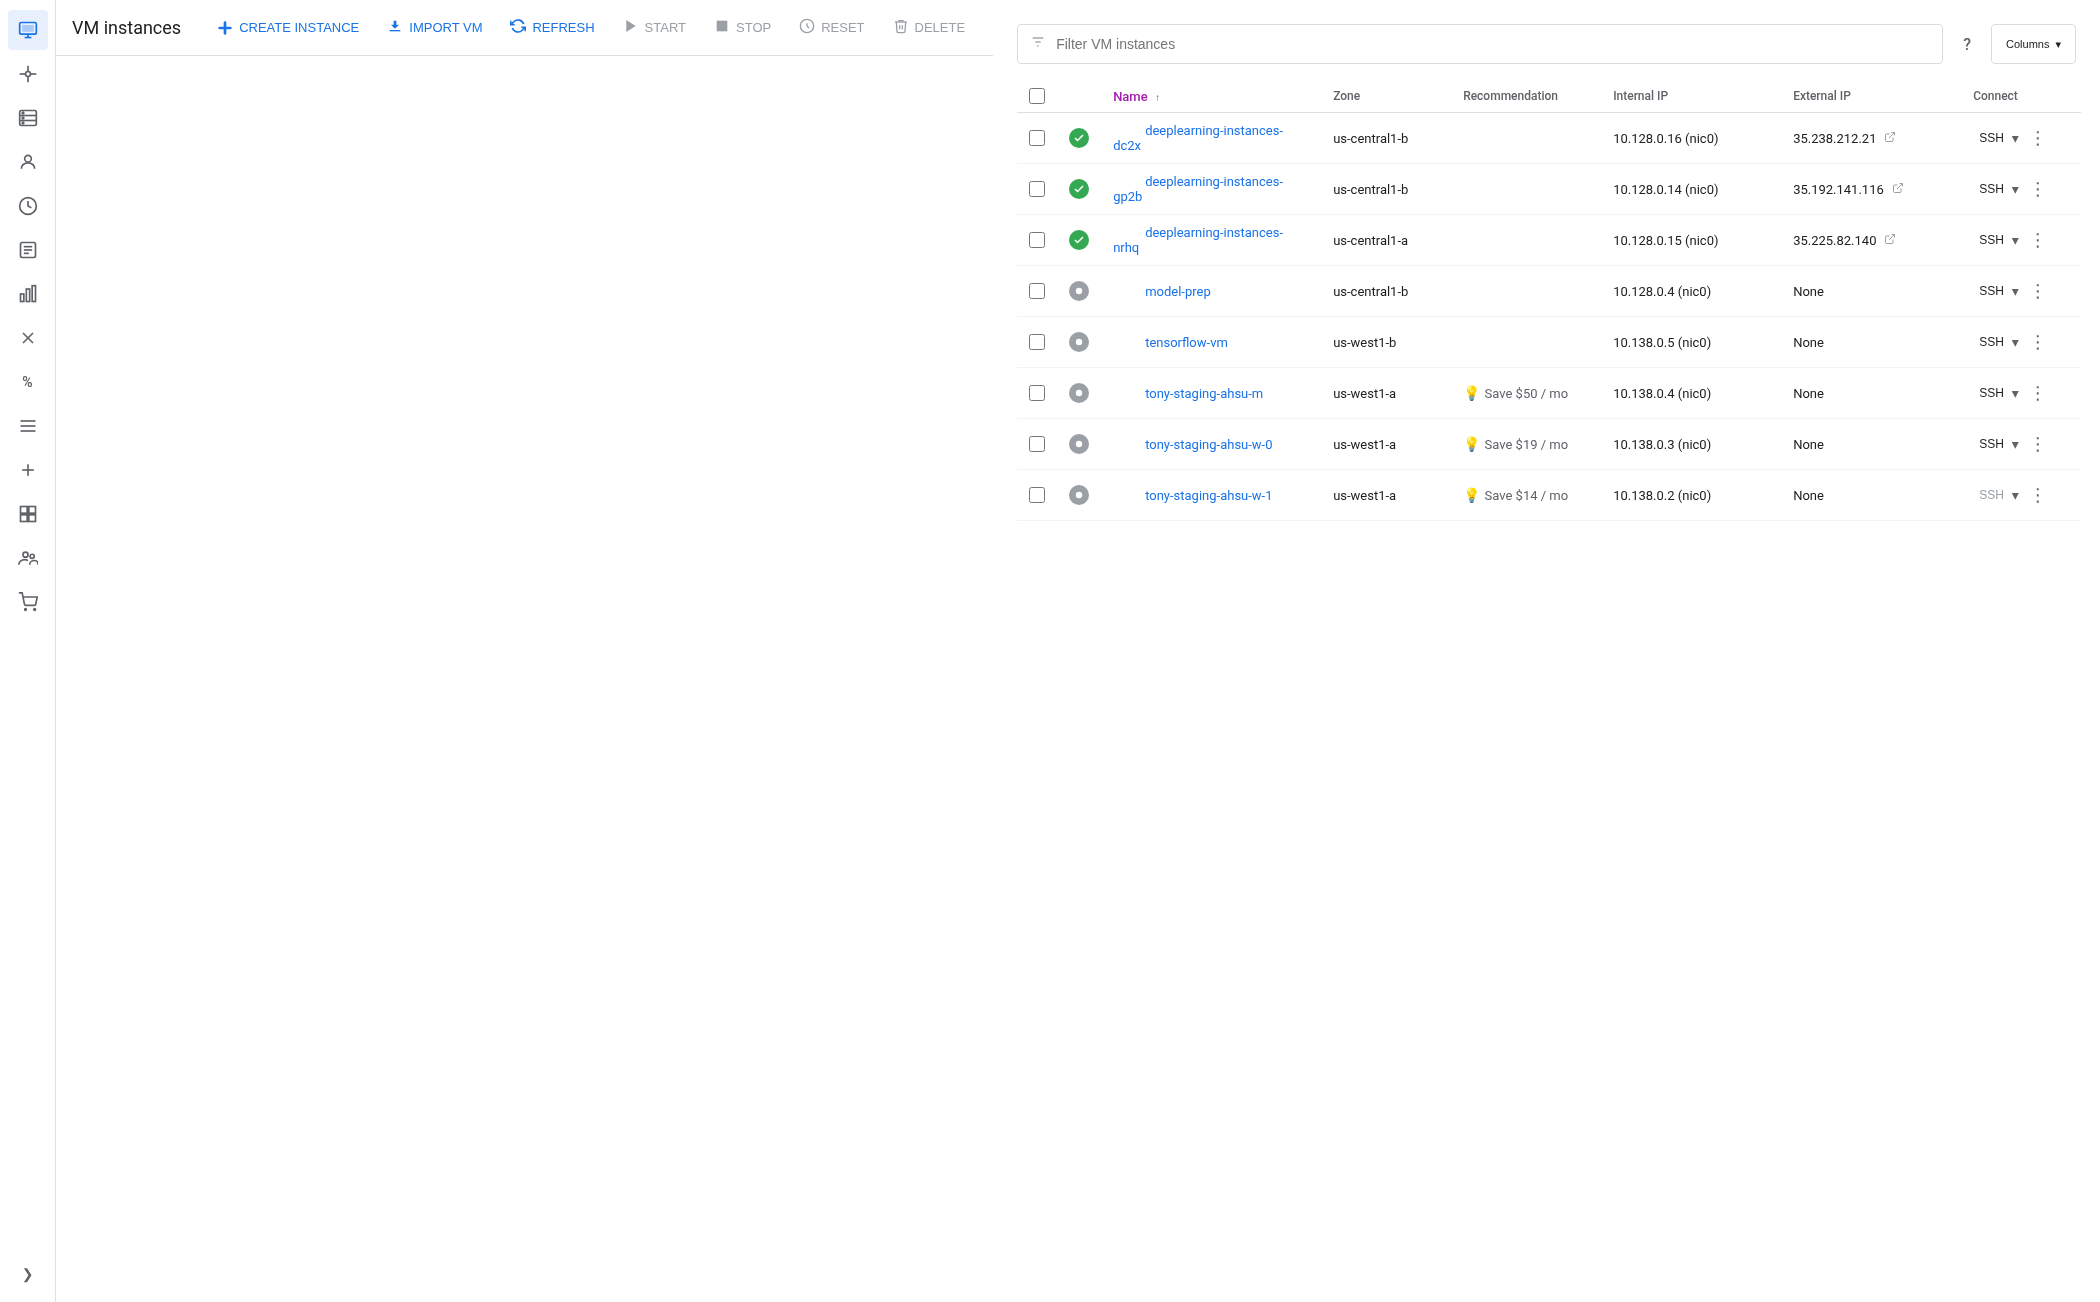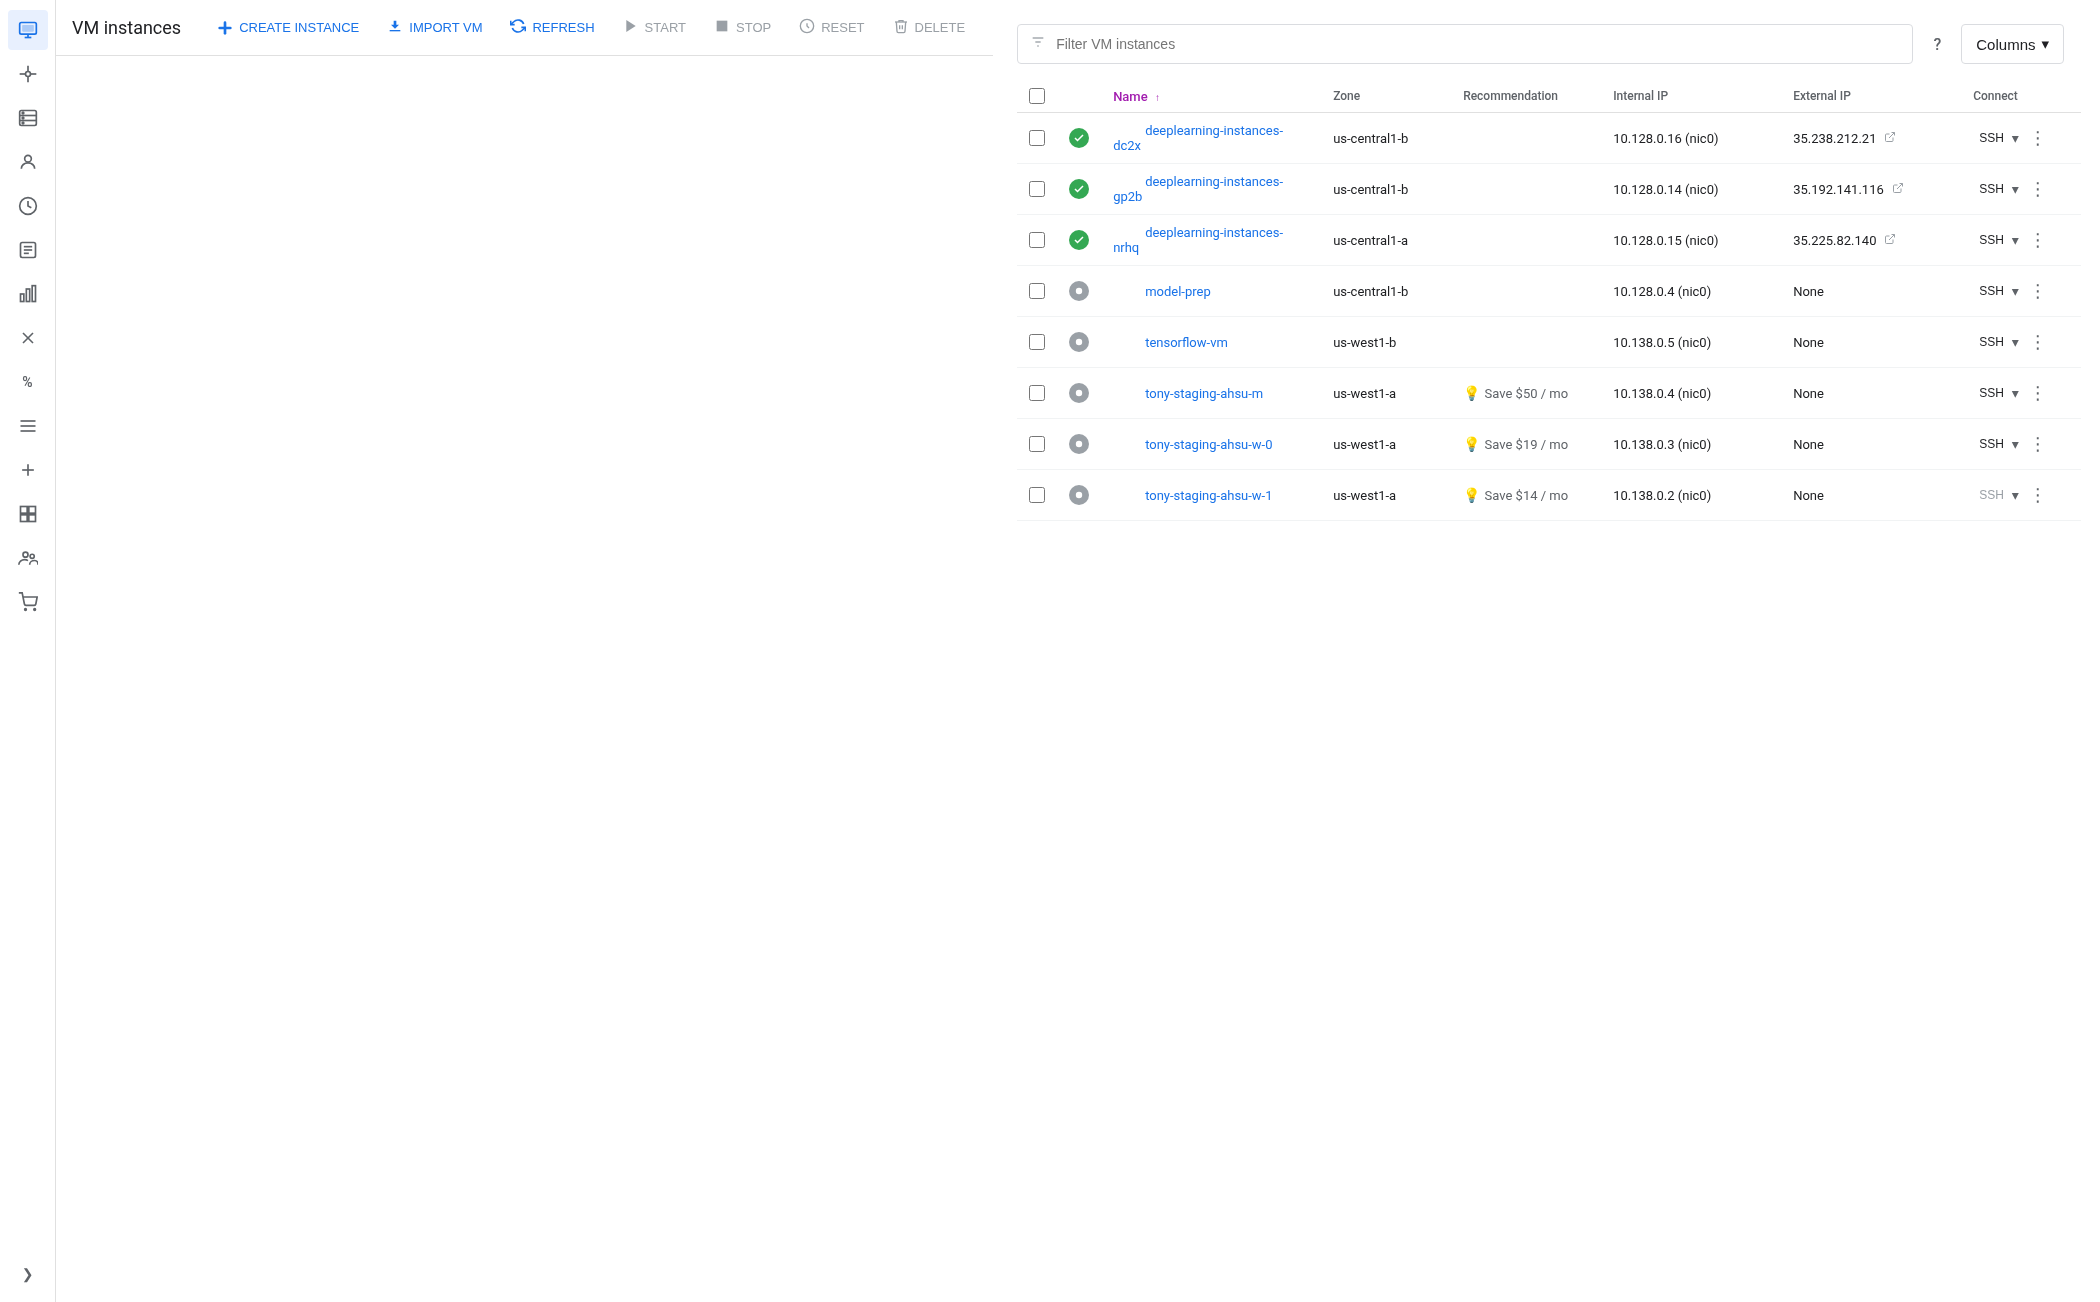--- a/index.html
+++ b/index.html
@@ -98,21 +98,21 @@
     }
     .topbar-btn.disabled {
       color: #9aa0a6;
       cursor: default;
     }
 
     
     .content {
       flex: 1;
       overflow: auto;
-      padding: 24px 36px 0 24px;
+      padding: 24px 24px 0 24px;
     }
 
     
     .filter-bar {
       display: flex;
       align-items: center;
       gap: 8px;
       margin-bottom: 16px;
     }
     .filter-input-wrap {
@@ -151,21 +151,21 @@
     }
     .columns-btn {
       display: flex;
       align-items: center;
       gap: 6px;
       padding: 6px 14px;
       border: 1px solid #dadce0;
       border-radius: 4px;
       background: #fff;
       cursor: pointer;
-      font-size: 15px;
+      font-size: 11px;
       color: #202124;
       height: 40px;
     }
 
     
     .vm-table {
       width: 100%;
       border-collapse: collapse;
     }
     .vm-table th {

